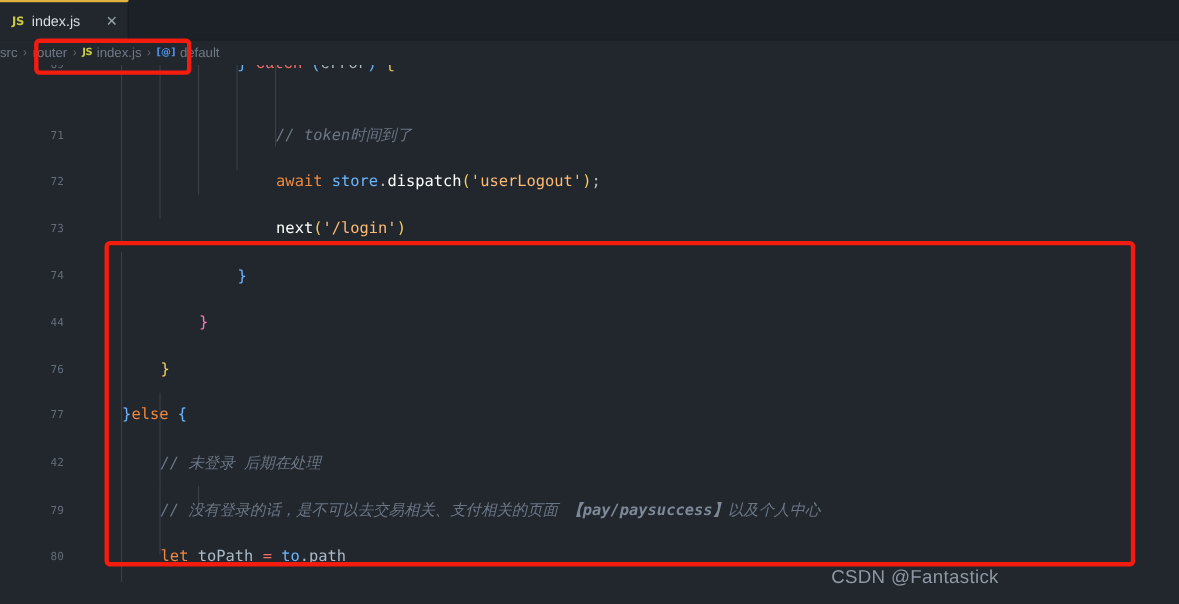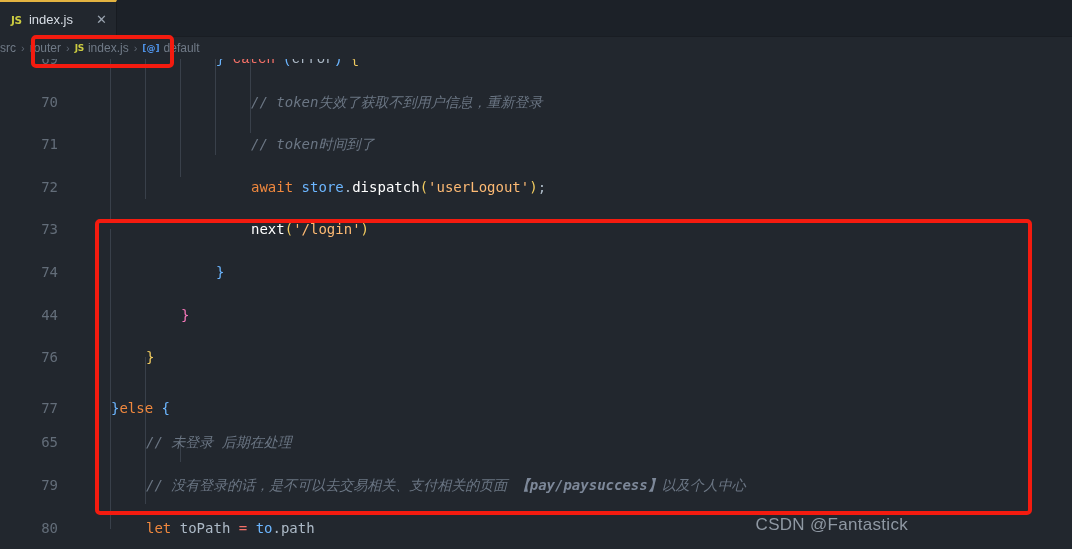--- a/index.html
+++ b/index.html
@@ -63,21 +63,21 @@
 
   
   .editor {
     position:absolute; left:0; top:59px; width:1072px; height:490px;
     background:#22272e; overflow:hidden;
   }
   .row { position:relative; height:21.3px; white-space:pre; }
   .gutter {
     position:absolute; left:0; top:0; width:72px;
     text-align:right; padding-right:14px;
-    color:#636d79; font-size:14px; line-height:21.3px;
+    color:#636d79; font-size:10px; line-height:21.3px;
     font-family:"DejaVu Sans Mono", monospace;
   }
   .code {
     position:absolute; left:76px; top:0;
     font-size:14px; line-height:21.3px;
     font-family:"DejaVu Sans Mono", monospace;
     letter-spacing:0px;
   }
 
   
@@ -151,24 +151,20 @@
       <div class="guide" style="left:145px; top:298px; height:85px;"></div>
       <div class="guide" style="left:145px; top:383px; height:62px;"></div>
       <div class="guide" style="left:180px; top:383px; height:20px;"></div>
     </div>
 
     <div class="row" style="top:-10px;">
       <span class="gutter">69</span>
       <span class="code" style="left:216px;font-family:Liberation Mono, monospace;"><span class="b3">}</span> <span class="kw2">catch</span> <span class="b3">(</span><span class="var">error</span><span class="b3">)</span> <span class="b1">{</span></span>
     </div>
 
-    <div class="row" style="top:11.3px;">
-      <span class="gutter">70</span>
-      <span class="code c" style="left:251px;">// token失效了获取不到用户信息，重新登录</span>
-    </div>
 
     <div class="row" style="top:32.6px;">
       <span class="gutter">71</span>
       <span class="code c" style="left:251px;">// token时间到了</span>
     </div>
 
     <div class="row" style="top:53.9px;">
       <span class="gutter">72</span>
       <span class="code" style="left:251px;"><span class="kw">await</span> <span class="prop">store</span><span class="var">.</span><span class="fy">dispatch</span><span class="b1">(</span><span class="sg">'userLogout'</span><span class="b1">)</span><span class="var">;</span></span>
     </div>
@@ -186,27 +182,27 @@
     <div class="row" style="top:117.8px;">
       <span class="gutter">44</span>
       <span class="code pnk" style="left:181px;">}</span>
     </div>
 
     <div class="row" style="top:139.1px;">
       <span class="gutter">76</span>
       <span class="code b1" style="left:146px;">}</span>
     </div>
 
-    <div class="row" style="top:169px;">
+    <div class="row" style="top:159px;">
       <span class="gutter">77</span>
       <span class="code" style="left:111px;"><span class="b3">}</span><span class="kw">else</span> <span class="b3">{</span></span>
     </div>
 
     <div class="row" style="top:181.7px;">
-      <span class="gutter">65</span>
+      <span class="gutter">42</span>
       <span class="code c" style="left:146px;">// 未登录 后期在处理</span>
     </div>
 
     <div class="row" style="top:203px;">
       <span class="gutter">79</span>
       <span class="code" style="left:146px;"><span class="c">// 没有登录的话，是不可以去交易相关、支付相关的页面 </span><span class="cb">【pay/paysuccess】</span><span class="c">以及个人中心</span></span>
     </div>
 
     <div class="row" style="top:224.3px;">
       <span class="gutter">80</span>

